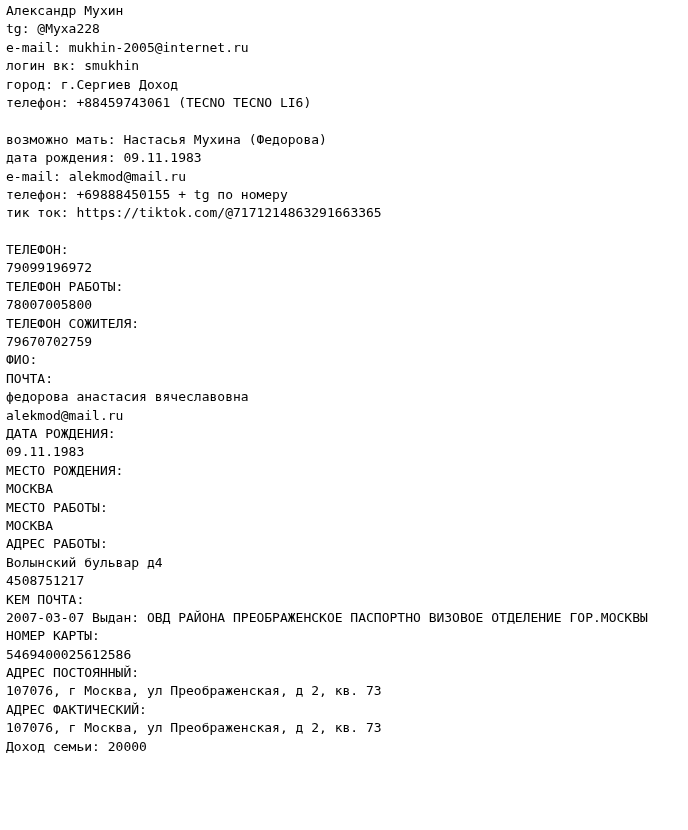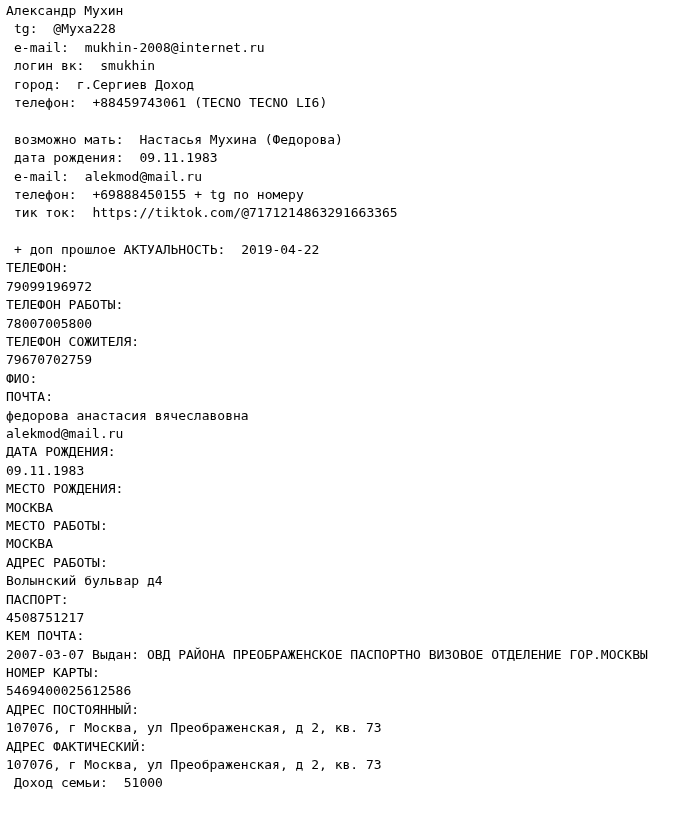--- a/index.html
+++ b/index.html
@@ -15,71 +15,69 @@
     padding: 2px 0 0 6px;
     font-family: "DejaVu Sans Mono", "Liberation Mono", monospace;
     font-size: 13px;
     color: #000000;
   }
   .line {
     height: 18.4px;
     line-height: 18.4px;
     white-space: pre;
   }
-  .line span { white-space: pre; margin-left: 8px; }
+  .line span { white-space: pre; }
 </style>
 </head>
 <body>
 
 <div class="doc">
 
   <div class="line">Александр Мухин</div>
 
   <div class="line"><span>tg: </span><span>@Муха228</span></div>
-  <div class="line"><span>e-mail: </span><span>mukhin-2008@internet.ru</span></div>
+  <div class="line"><span>e-mail: </span><span>mukhin-2005@internet.ru</span></div>
   <div class="line"><span>логин вк: </span><span>smukhin</span></div>
   <div class="line"><span>город: </span><span>г.Сергиев Доход</span></div>
   <div class="line"><span>телефон: </span><span>+88459743061 (TECNO TECNO LI6)</span></div>
 
   <div class="line"></div>
 
   <div class="line"><span>возможно мать: </span><span>Настасья Мухина (Федорова)</span></div>
   <div class="line"><span>дата рождения: </span><span>09.11.1983</span></div>
   <div class="line"><span>e-mail: </span><span>alekmod@mail.ru</span></div>
   <div class="line"><span>телефон: </span><span>+69888450155 + tg по номеру</span></div>
   <div class="line"><span>тик ток: </span><span>https://tiktok.com/@7171214863291663365</span></div>
 
   <div class="line"></div>
 
-  <div class="line"><span>+ доп прошлое АКТУАЛЬНОСТЬ: </span><span>2019-04-22</span></div>
 
   <div class="line">ТЕЛЕФОН:</div>
   <div class="line">79099196972</div>
   <div class="line">ТЕЛЕФОН РАБОТЫ:</div>
   <div class="line">78007005800</div>
   <div class="line">ТЕЛЕФОН СОЖИТЕЛЯ:</div>
   <div class="line">79670702759</div>
   <div class="line">ФИО:</div>
   <div class="line">ПОЧТА:</div>
   <div class="line">федорова анастасия вячеславовна</div>
   <div class="line">alekmod@mail.ru</div>
   <div class="line">ДАТА РОЖДЕНИЯ:</div>
   <div class="line">09.11.1983</div>
   <div class="line">МЕСТО РОЖДЕНИЯ:</div>
   <div class="line">МОСКВА</div>
   <div class="line">МЕСТО РАБОТЫ:</div>
   <div class="line">МОСКВА</div>
   <div class="line">АДРЕС РАБОТЫ:</div>
   <div class="line">Волынский бульвар д4</div>
-  <div class="line">ПАСПОРТ:</div>
   <div class="line">4508751217</div>
   <div class="line">КЕМ ПОЧТА:</div>
   <div class="line">2007-03-07 Выдан: ОВД РАЙОНА ПРЕОБРАЖЕНСКОЕ ПАСПОРТНО ВИЗОВОЕ ОТДЕЛЕНИЕ ГОР.МОСКВЫ</div>
   <div class="line">НОМЕР КАРТЫ:</div>
   <div class="line">5469400025612586</div>
   <div class="line">АДРЕС ПОСТОЯННЫЙ:</div>
   <div class="line">107076, г Москва, ул Преображенская, д 2, кв. 73</div>
   <div class="line">АДРЕС ФАКТИЧЕСКИЙ:</div>
   <div class="line">107076, г Москва, ул Преображенская, д 2, кв. 73</div>
 
-  <div class="line"><span>Доход семьи: </span><span>51000</span></div>
+  <div class="line"><span>Доход семьи: </span><span>20000</span></div>
 
 </div>
 
 </body></html>

